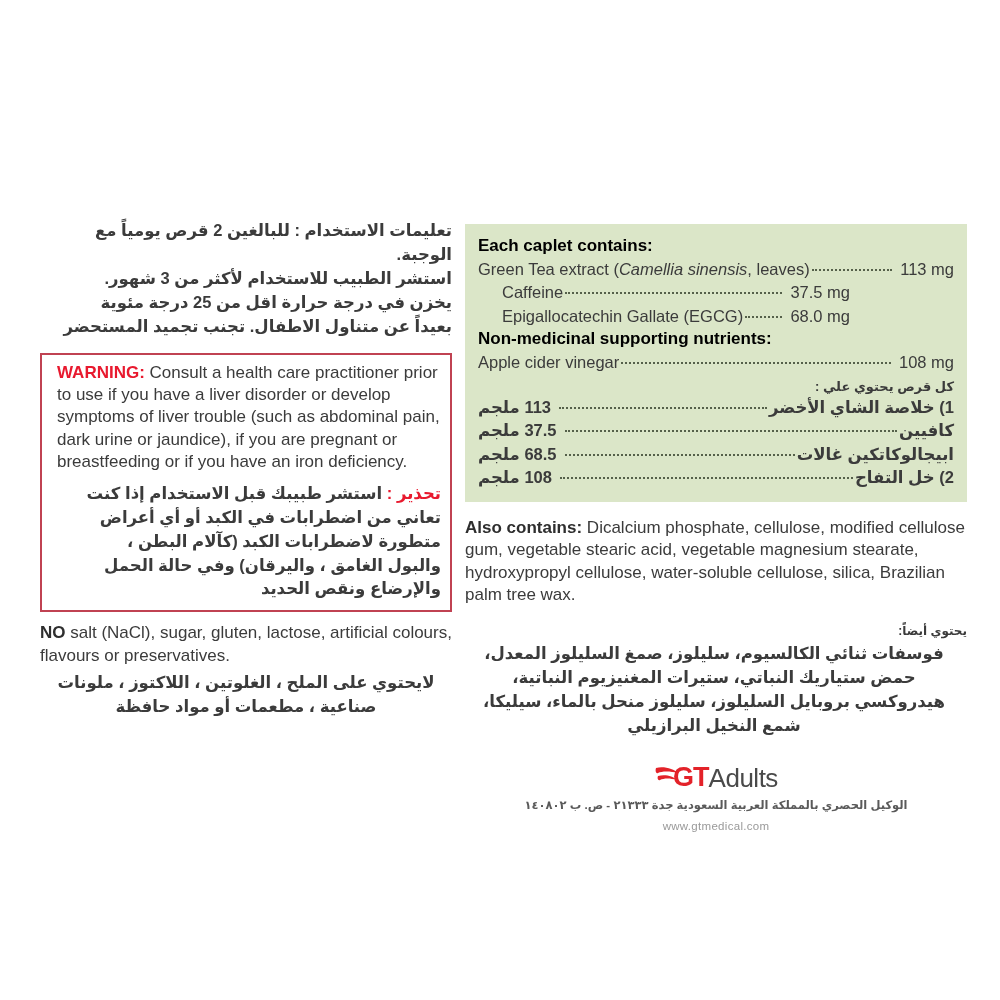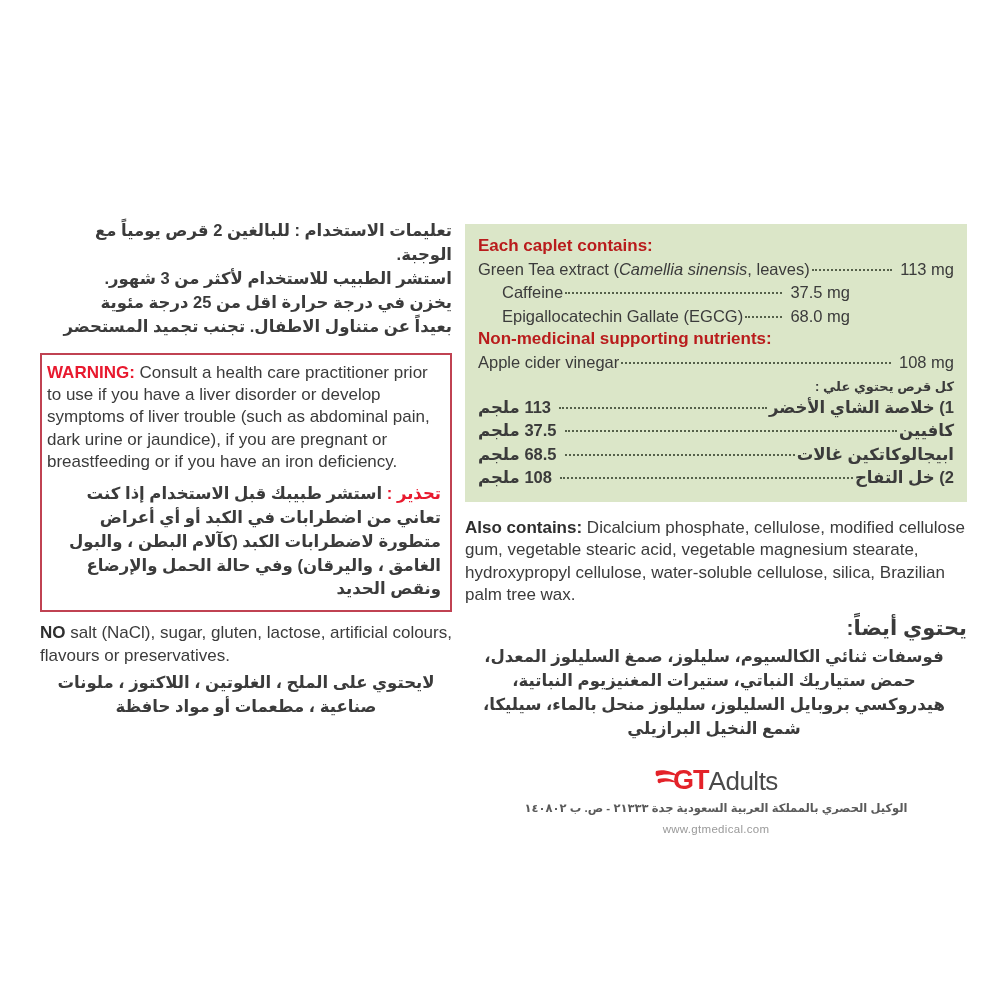--- a/index.html
+++ b/index.html
@@ -38,37 +38,37 @@
     text-align: right;
     font-weight: bold;
     font-size: 16.5px;
     line-height: 1.45;
     color: #3b3b3b;
   }
   .ar-directions { margin-top: 3px; padding-left: 6px; }
   .warning-box {
     margin-top: 14px;
     border: 2px solid #c04252;
-    padding: 7px 9px 9px 5px;
+    padding: 7px 9px 9px 15px;
     width: 412px;
   }
   .warning-box .warn-red { color: #e8192e; font-weight: bold; }
   .warning-box .ar { margin-top: 8px; padding-left: 14px; }
   .no-salt { margin-top: 10px; }
   .ar-nosalt { margin-top: 4px; text-align: center; }
   .panel {
     background: #dbe6c8;
     padding: 11px 13px 12px 13px;
     width: 502px;
   }
   .panel .hd {
     font-weight: bold;
     font-size: 17px;
     line-height: 1.35;
-    color: #b91c1c;
+    color: #000000;
   }
   .row {
     display: flex;
     align-items: baseline;
     font-size: 16.5px;
     line-height: 1.42;
     color: #3b3b3b;
   }
   .row .nm { white-space: nowrap; }
   .row .val { white-space: nowrap; padding-left: 6px; }
@@ -86,22 +86,22 @@
     direction: rtl;
     text-align: right;
     font-weight: bold;
     font-size: 13px;
     line-height: 1.5;
     margin-top: 2px;
   }
   .ar-row { font-weight: bold; }
   .also { margin-top: 15px; }
   .ar-also-hd {
-    margin-top: 6px;
-    font-size: 21px;
+    margin-top: 16px;
+    font-size: 12px;
   }
   .ar-also-body {
     text-align: center;
     margin-top: 2px;
     padding-right: 4px;
   }
   .brand {
     margin-top: 26px;
     text-align: center;
   }

